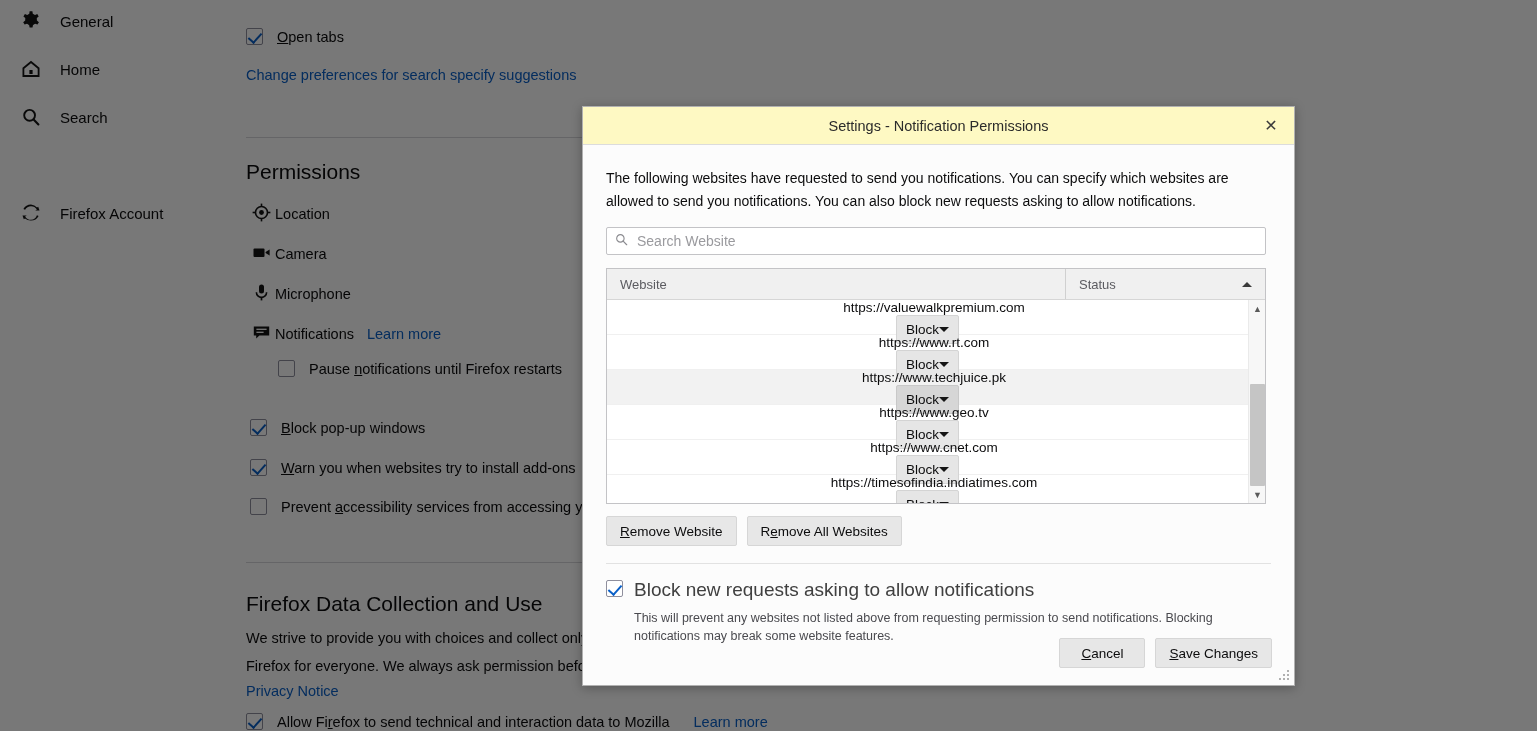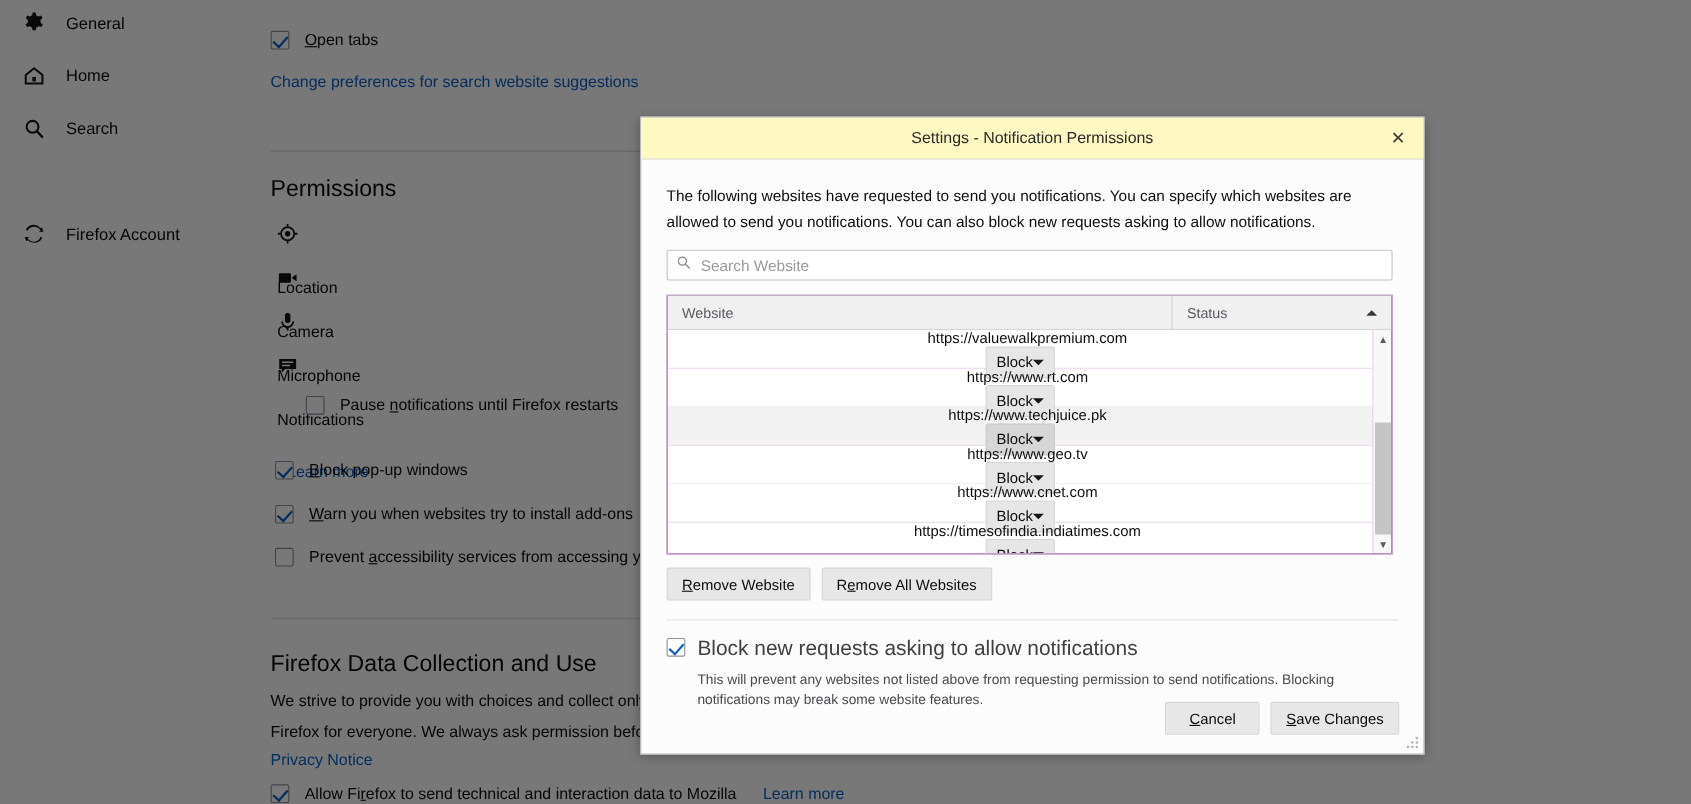--- a/index.html
+++ b/index.html
@@ -40,22 +40,22 @@
     background:#fff; flex:0 0 17px; position:relative;
   }
   .cbx.checked::after {
     content:""; position:absolute; left:4px; top:1px; width:6px; height:11px;
     border:solid #0a60c8; border-width:0 2px 2px 0; transform:rotate(42deg);
   }
   .lnk { color:#0a60c8; font-size:14.5px; white-space:nowrap; }
   .sect-title { position:absolute; font-size:21px; color:#0c0c0d; font-weight:400; white-space:nowrap; }
   .rule { position:absolute; height:1px; background:#d7d7db; }
   .perm-row {
-    position:absolute; display:flex; align-items:flex-start; gap:32px;
-    font-size:14.5px; color:#0c0c0d; white-space:nowrap;flex-direction:column;
+    position:absolute; display:flex; align-items:flex-end; gap:4px;
+    font-size:14.5px; color:#0c0c0d; white-space:nowrap;
   }
   .perm-ico { width:19px; height:19px; flex:0 0 19px; display:block; }
   .para { position:absolute; font-size:14.5px; color:#0c0c0d; white-space:nowrap; }
   .u { text-decoration:underline; }
 
   
   #backdrop { position:absolute; inset:0; background:rgba(0,0,0,0.53); }
 
   
   #dialog {
@@ -216,21 +216,21 @@
     </div>
   </div>
 
   <div id="content">
 
     <div class="pref-check" style="left:18px; top:28px;">
       <span class="cbx checked"></span>
       <span><span class="u">O</span><span></span>pen tabs</span>
     </div>
 
-    <div class="lnk" style="position:absolute; left:18px; top:67px;">Change preferences for search website suggestions</div>
+    <div class="lnk" style="position:absolute; left:18px; top:67px;">Change preferences for search specify suggestions</div>
 
     <div class="rule" style="left:18px; top:137px; width:700px;"></div>
 
     <div class="sect-title" style="left:18px; top:160px;">Permissions</div>
 
     <div class="perm-row" style="left:24px; top:203px;">
       <span class="perm-ico">
         <svg viewBox="0 0 19 19" width="19" height="19">
             <circle cx="9.5" cy="9.5" r="6" fill="none" stroke="#141414" stroke-width="1.6"></circle>
             <circle cx="9.5" cy="9.5" r="2.4" fill="#141414"></circle>

